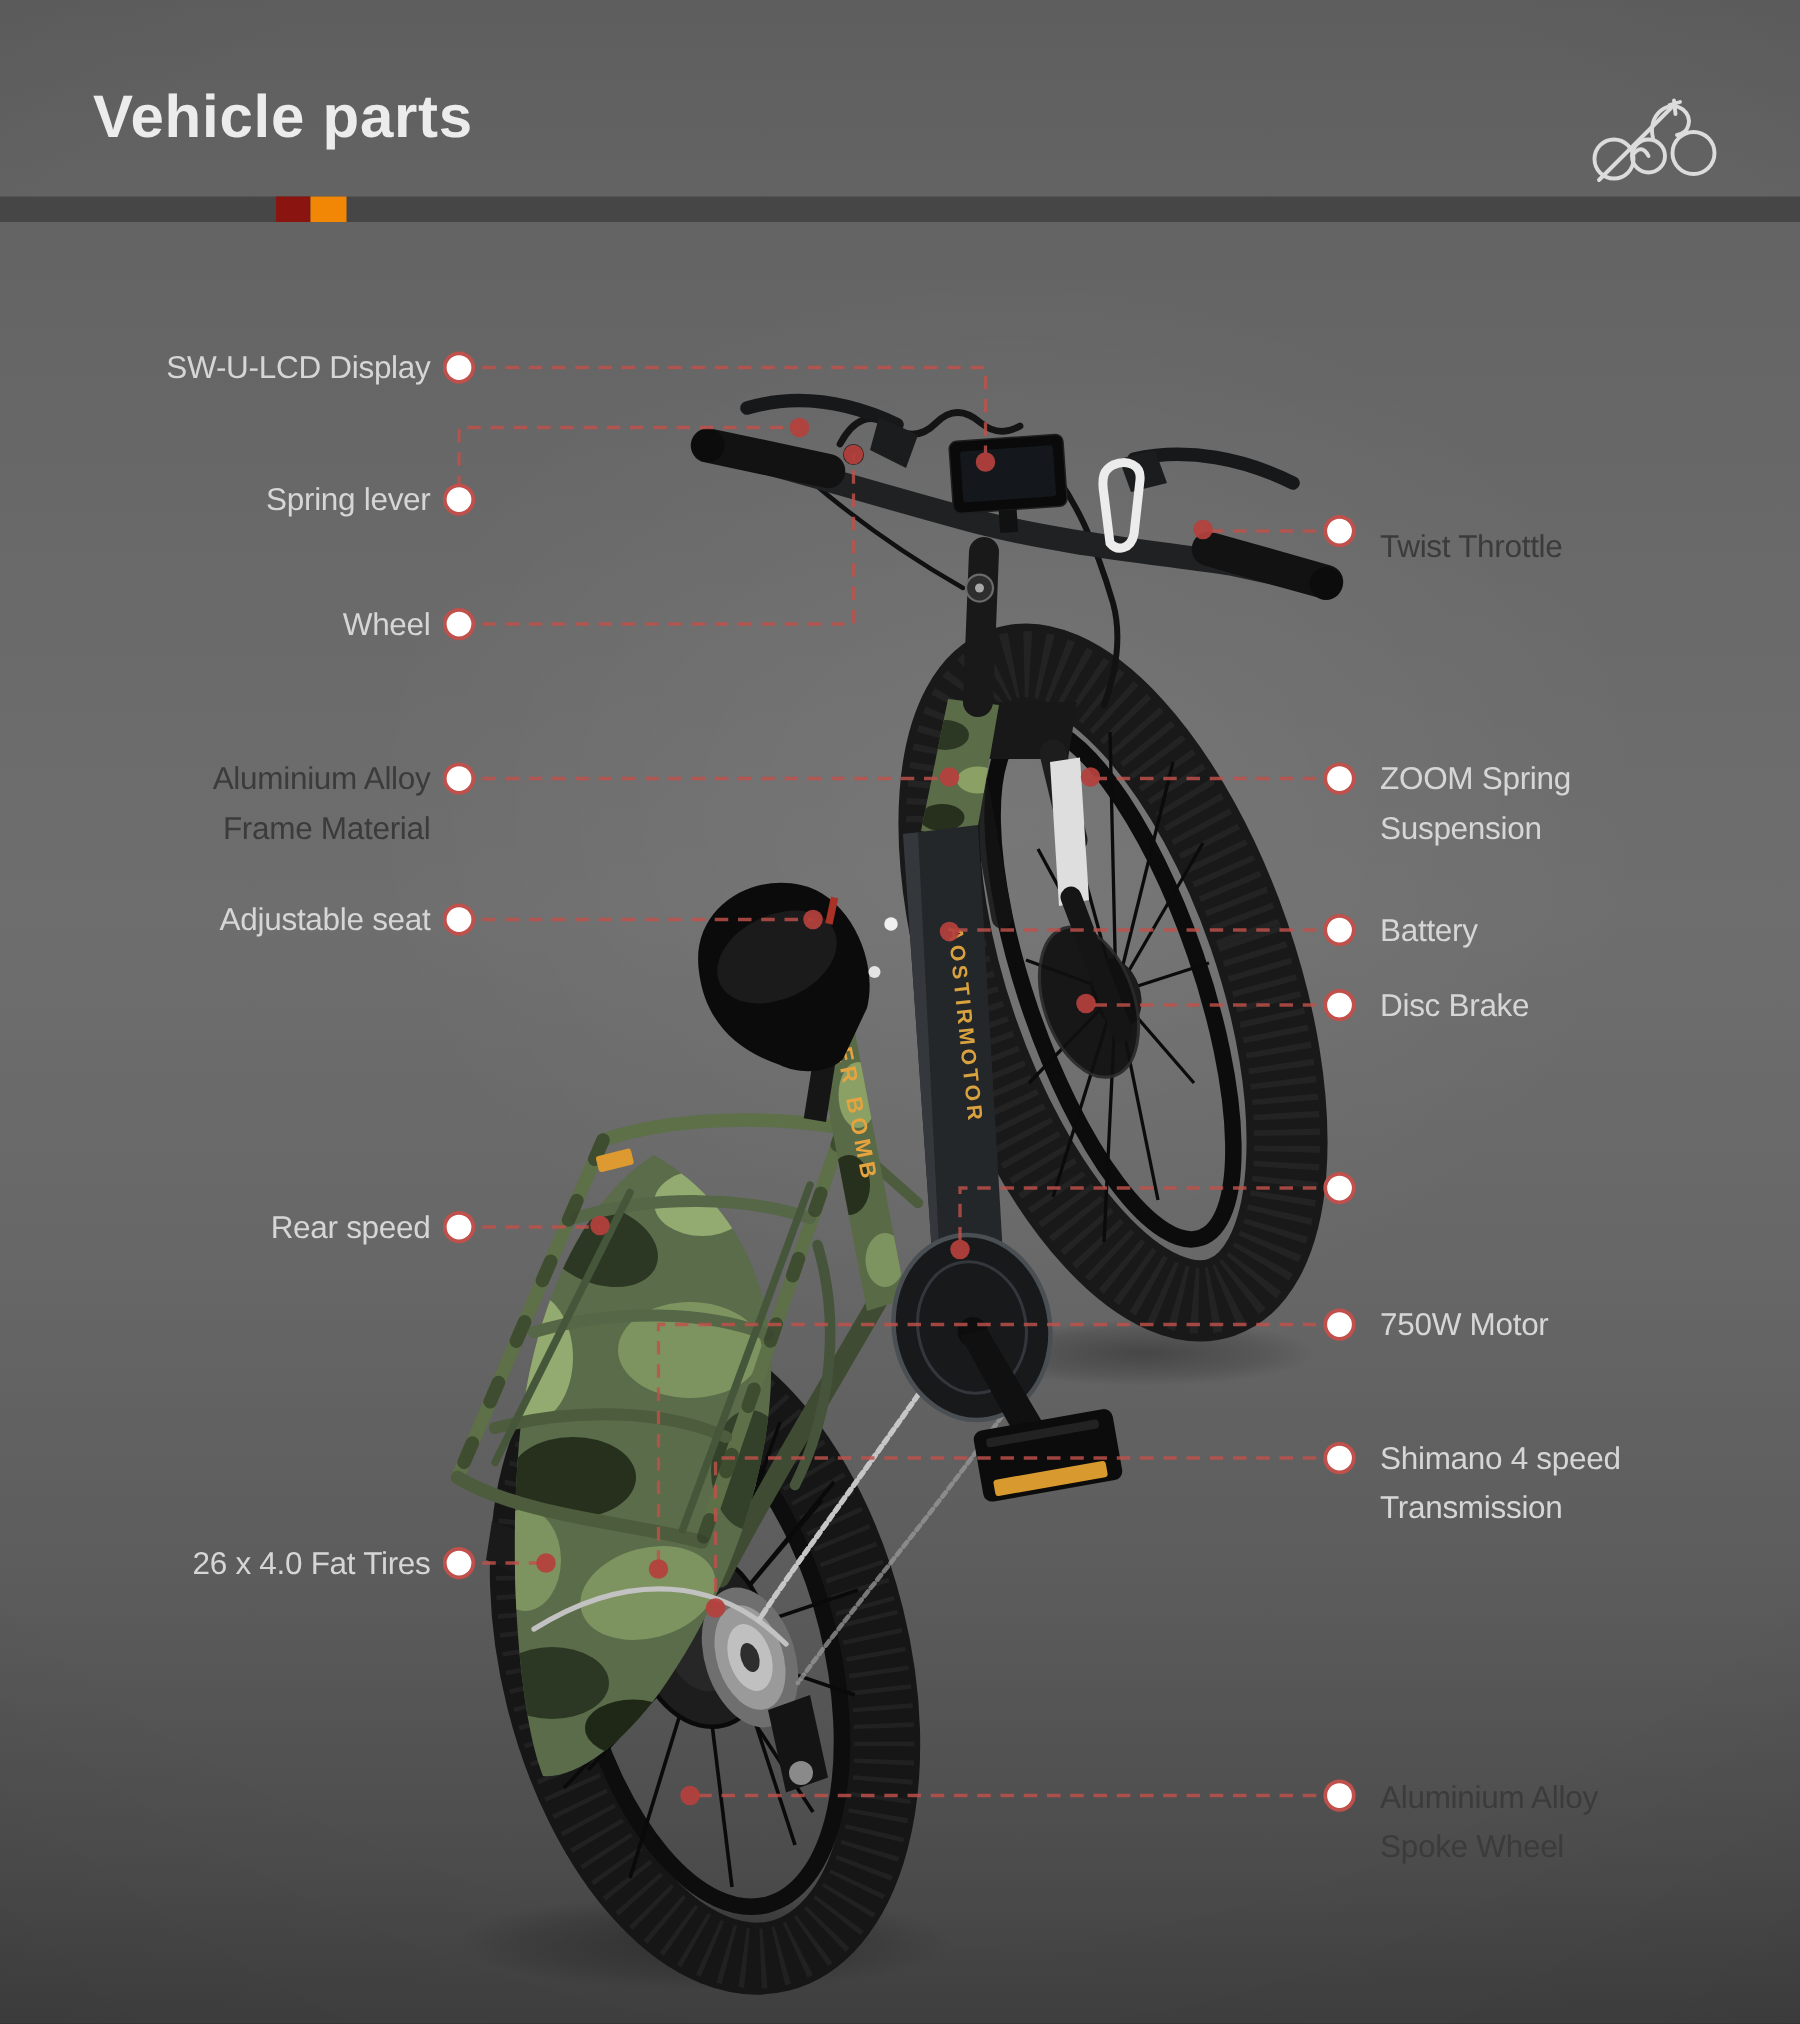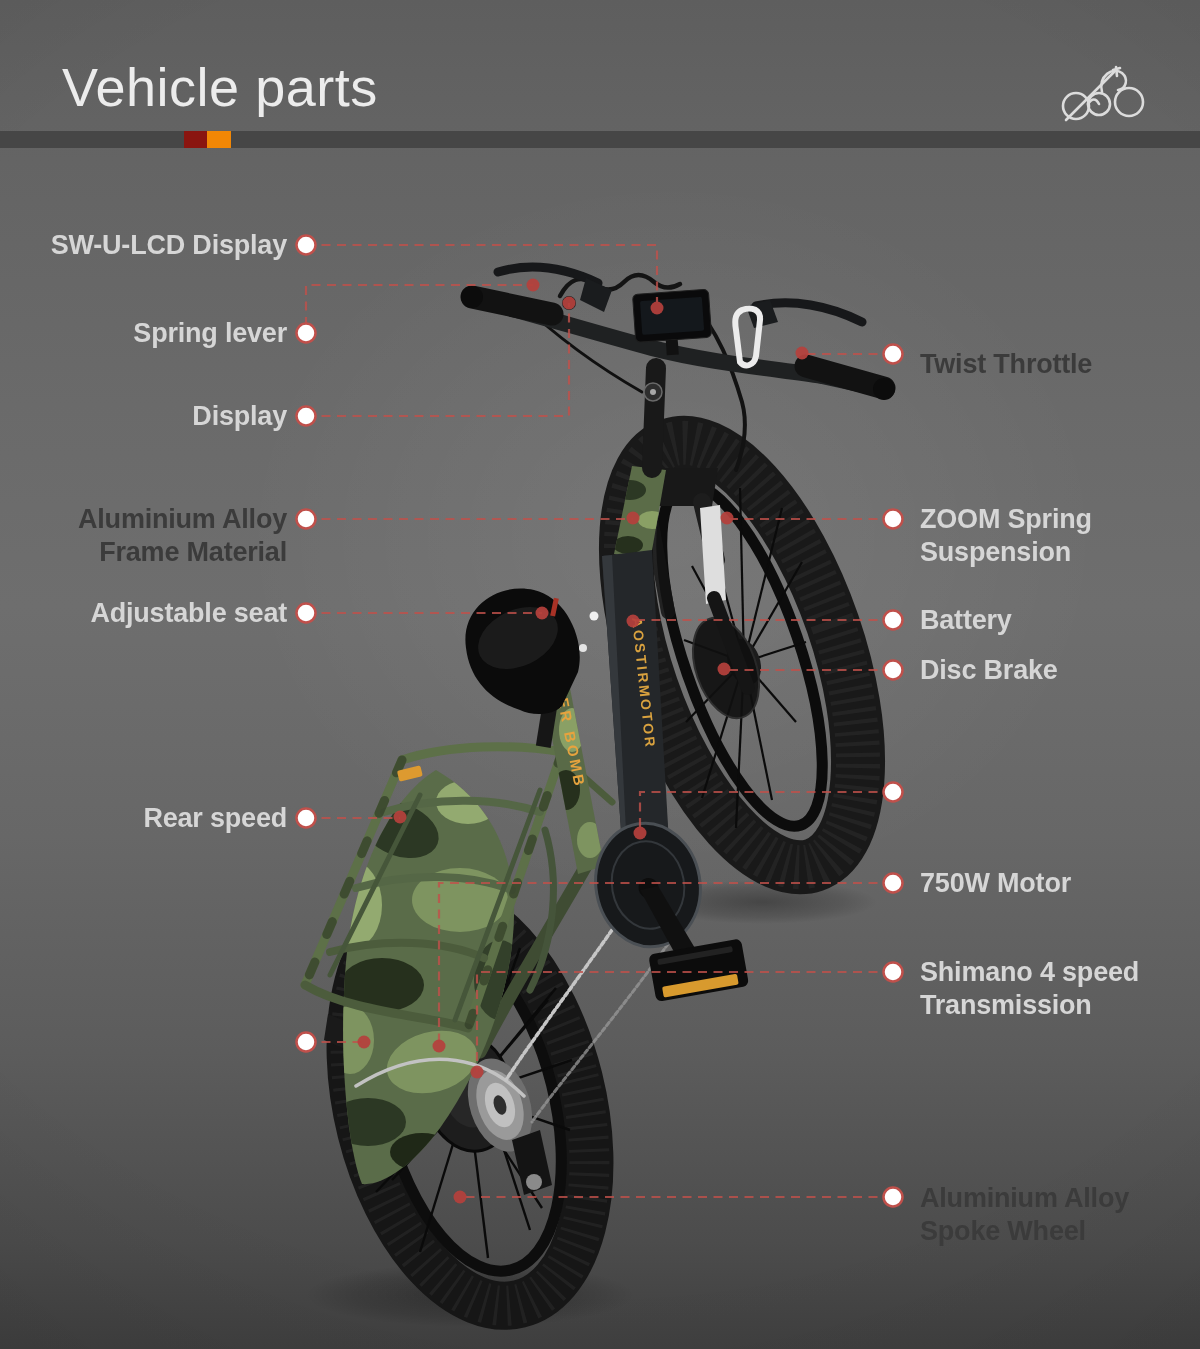--- a/index.html
+++ b/index.html
@@ -4,29 +4,29 @@
 <style>
   html,body{margin:0;padding:0;background:#333;}
   .canvas{
     position:relative;width:1200px;height:1349px;overflow:hidden;
     font-family:"Liberation Sans","DejaVu Sans",sans-serif;
     background:linear-gradient(180deg,#5e5e5e 0%,#636363 9%,#6a6a6a 30%,#6e6e6e 45%,#676767 62%,#5c5c5c 78%,#4c4c4c 92%,#3f3f3f 100%);
   }
   .canvas::before{content:"";position:absolute;inset:0;pointer-events:none;
     background:radial-gradient(ellipse 620px 520px at 56% 40%,rgba(255,255,255,0.07),rgba(255,255,255,0) 70%),
                radial-gradient(ellipse 120% 90% at 50% 45%,rgba(0,0,0,0) 55%,rgba(0,0,0,0.16) 100%);}
-  .page-title{position:absolute;left:62px;top:56px;font-size:54px;font-weight:normal;
+  .page-title{position:absolute;left:62px;top:56px;font-size:40px;font-weight:bold;
     color:#ececec;letter-spacing:.5px;}
   .accent-stripe{position:absolute;left:0;top:131px;width:1200px;height:17px;background:#464646;}
   .sq{position:absolute;top:0;height:17px;}
   .sq.red{left:184px;width:23px;}
   .sq.orange{left:207px;width:24px;}
   .bike-logo{position:absolute;left:1058px;top:58px;width:90px;height:68px;}
   svg.layer{position:absolute;left:0;top:0;width:1200px;height:1349px;}
-  .lbl{position:absolute;font-size:27px;font-weight:bold;line-height:33px;
+  .lbl{position:absolute;font-size:21px;font-weight:normal;line-height:33px;
     letter-spacing:-0.2px;white-space:pre-line;}
   .lbl.left{text-align:right;right:913px;}
   .lbl.right{text-align:left;left:920px;}
   .lbl.light{color:#d6d6d6;}
   .lbl.dark{color:#3b3b3b;}
   .callout-line{fill:none;stroke:#c0504b;stroke-width:2.2;stroke-dasharray:9 6.5;opacity:.82;}
   .dot-w{fill:#ffffff;stroke:#c0504b;stroke-width:2.5;}
   .dot-r{fill:#b5413c;opacity:.93;}
   .tube{fill:none;stroke-linecap:round;}
 </style>
@@ -306,25 +306,26 @@
       <circle class="dot-w" cx="893" cy="670" r="9.5"></circle>
       <circle class="dot-w" cx="893" cy="792" r="9.5"></circle>
       <circle class="dot-w" cx="893" cy="883" r="9.5"></circle>
       <circle class="dot-w" cx="893" cy="972" r="9.5"></circle>
       <circle class="dot-w" cx="893" cy="1197" r="9.5"></circle>
     </g>
   </svg>
 
   <div class="lbl left light" style="top:229px">SW-U-LCD Display</div>
   <div class="lbl left light" style="top:317px">Spring lever</div>
-  <div class="lbl left light" style="top:400px">Display</div>
+  <div class="lbl left light" style="top:400px">Wheel</div>
   <div class="lbl left light" style="top:597px">Adjustable seat</div>
   <div class="lbl left dark" style="top:503px">Aluminium Alloy
 Frame Material</div>
   <div class="lbl left light" style="top:802px">Rear speed</div>
+  <div class="lbl left light" style="top:1026px">26 x 4.0 Fat Tires</div>
 
   <div class="lbl right dark" style="top:348px">Twist Throttle</div>
   <div class="lbl right light" style="top:503px">ZOOM Spring
 Suspension</div>
   <div class="lbl right light" style="top:604px">Battery</div>
   <div class="lbl right light" style="top:654px">Disc Brake</div>
   <div class="lbl right light" style="top:867px">750W Motor</div>
   <div class="lbl right light" style="top:956px">Shimano 4 speed
 Transmission</div>
   <div class="lbl right dark" style="top:1182px">Aluminium Alloy

